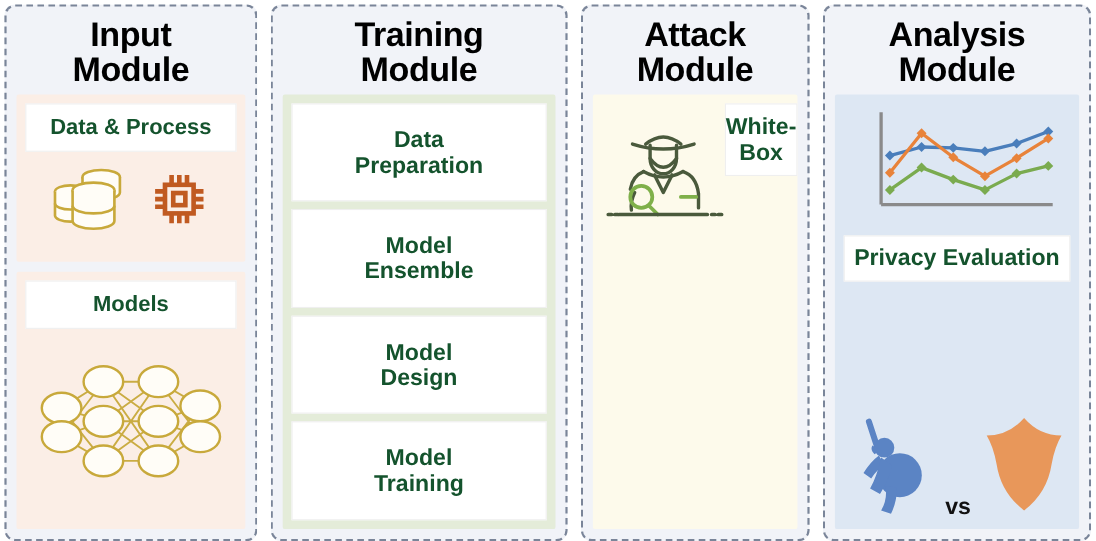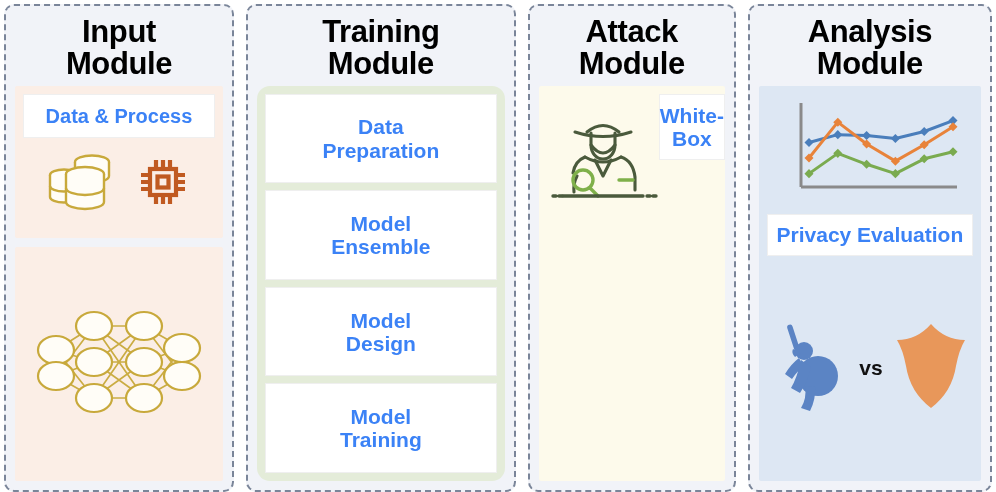--- a/index.html
+++ b/index.html
@@ -63,58 +63,58 @@
 
   .label-box {
     background: #ffffff;
     border: 1px solid #efefef;
     box-sizing: border-box;
     display: flex;
     align-items: center;
     justify-content: center;
     text-align: center;
     font-weight: bold;
-    color: #3b82f6;
+    color: #14532d;
     line-height: 1.1;
     white-space: pre-line;
   }
 
   
   .input-stack { display: flex; flex-direction: column; gap: 9px; flex: 1; }
   .sec-data { height: 152px; }
   .sec-models { flex: 1; }
   .input-label { height: 44px; font-size: 20px; }
   .icon-row {
     flex: 1;
     display: flex;
     align-items: center;
     justify-content: center;
     gap: 14px;
   }
 
   
-  .sec-train { flex: 1; display: flex; flex-direction: column; gap: 7px; justify-content: flex-end; border-radius: 13px; }
+  .sec-train { flex: 1; display: flex; flex-direction: column; gap: 7px; justify-content: flex-start; }
   .train-item { flex: 1; font-size: 21px; }
 
   
   .sec-attack { flex: 1; display: flex; flex-direction: row; }
   .attack-icon-wrap {
     height: 128px;
     display: flex;
     align-items: center;
     justify-content: center;
   }
   .attack-item { height: 66px; font-size: 21px; }
   .attack-spacer { flex: 1; }
 
   
   .sec-analysis { flex: 1; display: flex; flex-direction: column; gap: 8px; }
   .analysis-label { height: 42px; font-size: 21px; }
   .chart-wrap { height: 112px; display: flex; align-items: center; justify-content: center; }
-  .privacy-wrap { flex: 1; display: flex; align-items: center; justify-content: center; gap: 10px; }
+  .privacy-wrap { flex: 1; display: flex; align-items: flex-end; justify-content: center; gap: 10px; }
   .vs-text { font-weight: bold; font-size: 21px; color: #111111; }
 </style>
 </head>
 <body>
 
 <div class="board">
 
   <div class="module m-input">
     <div class="module-title">Input
 Module</div>
@@ -144,20 +144,21 @@
                 <rect x="22.5" y="22.5" width="11" height="11"></rect>
                 <path d="M21 15 V6 M28 15 V6 M35 15 V6 M21 41 v9 M28 41 v9 M35 41 v9"></path>
                 <path d="M15 21 H6 M15 28 H6 M15 35 H6 M41 21 h9 M41 28 h9 M41 35 h9"></path>
               </g>
             </svg>
           </span>
         </div>
       </div>
 
       <div class="section sec-peach sec-models">
+        <div class="label-box input-label">Models</div>
         <div class="icon-row">
           <span>
             <svg width="178" height="104" viewBox="0 0 178 104">
               <g stroke="#c8a93b" stroke-width="1.7" fill="none" opacity="0.95">
                 <path d="M26,40 L64,16 M26,40 L64,52 M26,40 L64,88 M26,66 L64,16 M26,66 L64,52 M26,66 L64,88"></path>
                 <path d="M64,16 L114,16 M64,16 L114,52 M64,16 L114,88 M64,52 L114,16 M64,52 L114,52 M64,52 L114,88 M64,88 L114,16 M64,88 L114,52 M64,88 L114,88"></path>
                 <path d="M114,16 L152,38 M114,16 L152,66 M114,52 L152,38 M114,52 L152,66 M114,88 L152,38 M114,88 L152,66"></path>
               </g>
               <g fill="#fffdf7" stroke="#c8a93b" stroke-width="2.2">
                 <ellipse cx="26" cy="40" rx="18" ry="14"></ellipse>

